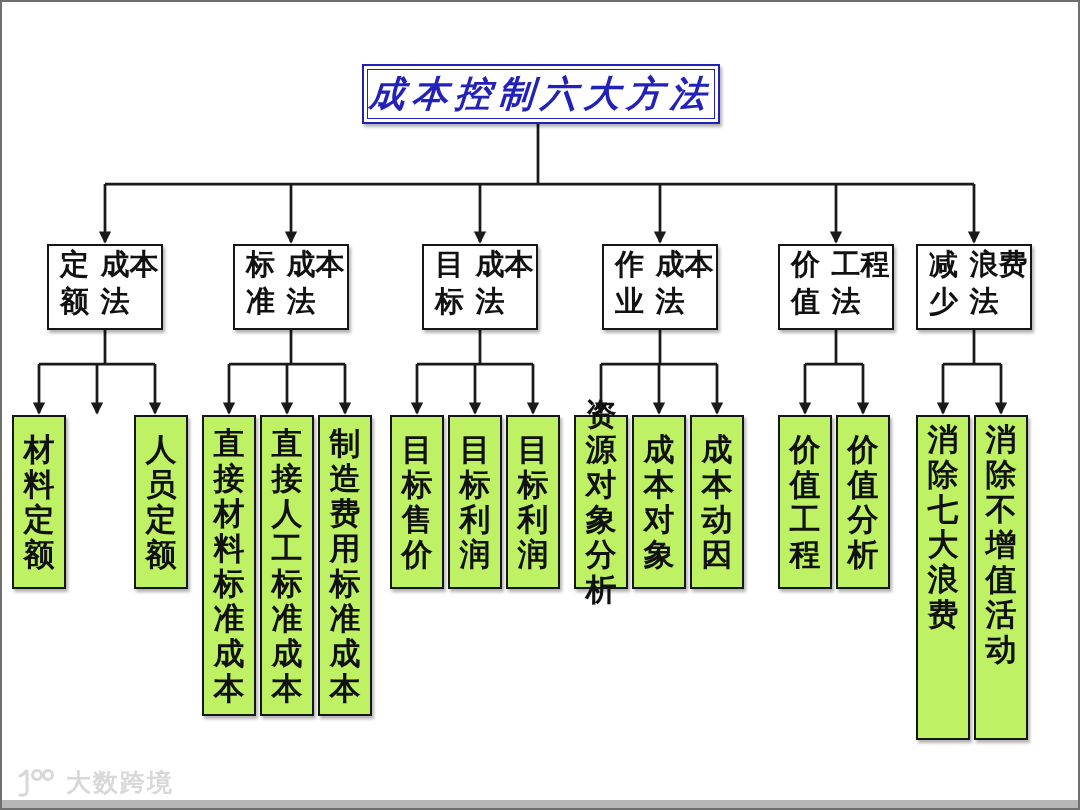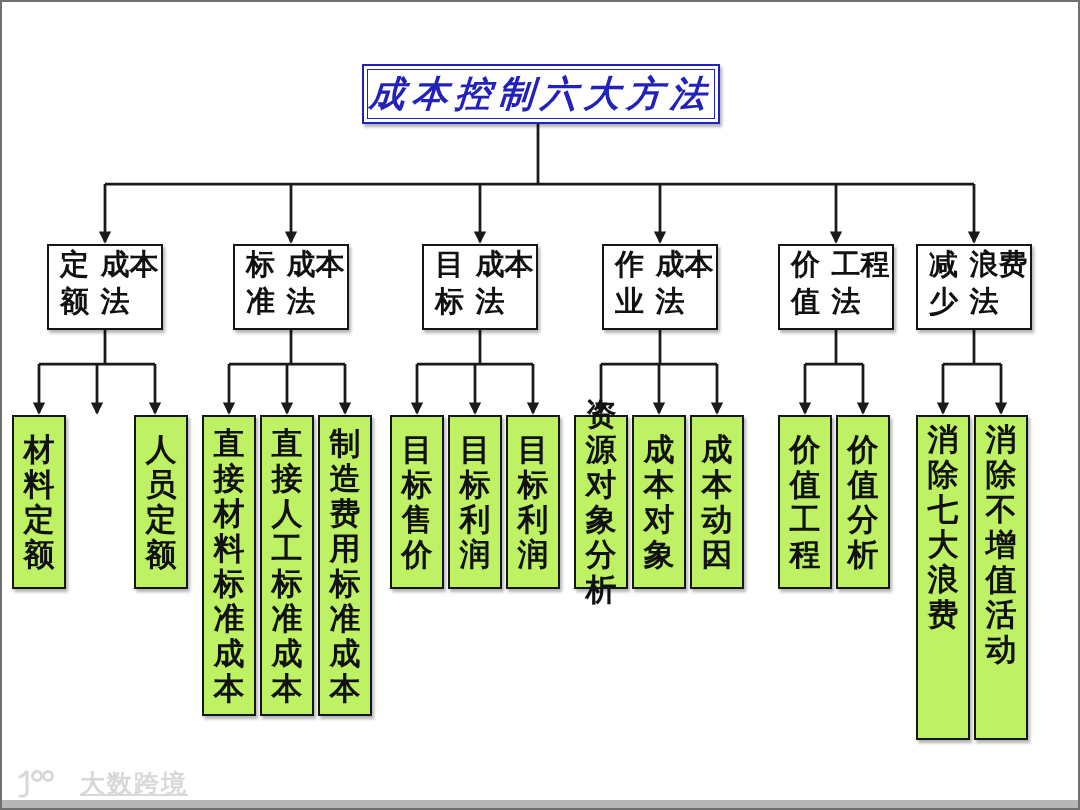--- a/index.html
+++ b/index.html
@@ -35,21 +35,21 @@
     border:2.5px solid #161616;background:#bef264;
     box-shadow:2px 3px 3px rgba(0,0,0,0.30);
     display:flex;align-items:center;justify-content:flex-end;
     font-size:31px;line-height:35px;font-weight:600;color:#111;
   }
   .leaf span{display:block;width:100%;text-align:center;word-break:break-all;}
   .leaf.top{align-items:flex-start;padding-top:5px;}
   .h229{height:174px;} .h301{height:301px;} .h265{height:325px;}
   .watermark{
     position:absolute;left:12px;top:764px;height:34px;
-    display:flex;align-items:center;gap:22px;color:#d8d8d8;text-decoration:underline;
+    display:flex;align-items:flex-start;gap:8px;color:#d8d8d8;
   }
   .watermark .wm-text{font-size:25px;font-weight:bold;letter-spacing:2px;}
   .bottom-bar{position:absolute;left:0;right:0;bottom:0;height:8px;background:#b7b7b7;}
 </style>
 </head>
 <body>
 
 <div class="canvas">
 
   <svg class="connectors" viewBox="0 0 1080 810">

